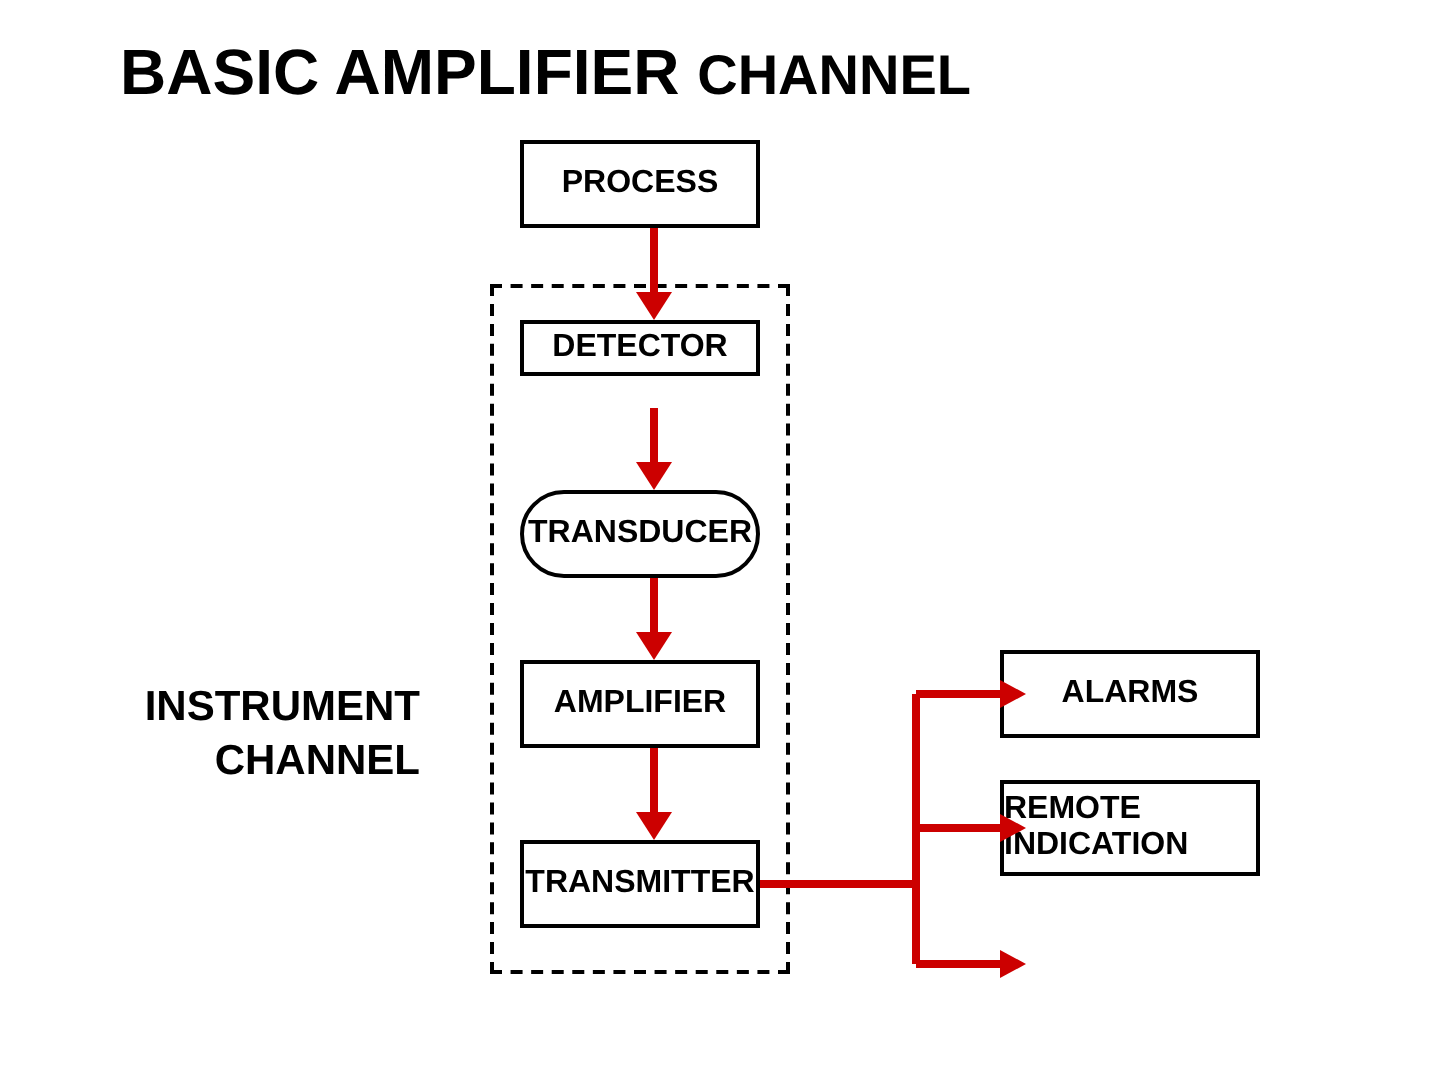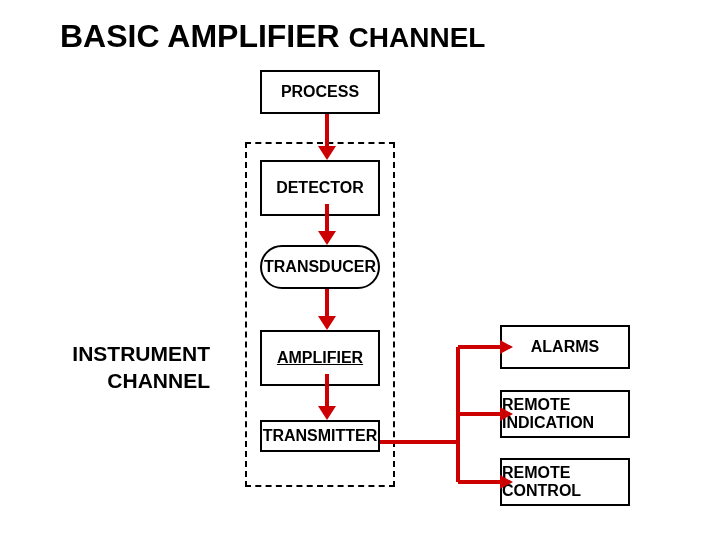--- a/index.html
+++ b/index.html
@@ -47,33 +47,33 @@
       font-weight: bold;
       text-align: left;
     }
 
     .box-process {
       left: 200px; top: 0;
       width: 120px; height: 44px;
     }
     .box-detector {
       left: 200px; top: 90px;
-      width: 120px; height: 56px;
+      width: 120px; height: 28px;
     }
     .box-transducer {
       left: 200px; top: 175px;
       width: 120px; height: 44px; border-radius: 22px;
     }
     .box-amplifier {
       left: 200px; top: 260px;
-      width: 120px; height: 56px; text-decoration: underline;
+      width: 120px; height: 44px;
     }
     .box-transmitter {
       left: 200px; top: 350px;
-      width: 120px; height: 32px;
+      width: 120px; height: 44px;
     }
 
     
     .box-alarms {
       left: 440px; top: 255px;
       width: 130px; height: 44px;
       border: 2px solid #000;
     }
     .box-remote-indication {
       left: 440px; top: 320px;
@@ -214,23 +214,20 @@
   <div class="box box-transmitter">
     <span>TRANSMITTER</span>
   </div>
 
   <div class="box box-remote-indication">
     <span>REMOTE INDICATION</span>
   </div>
   <div class="box box-alarms">
     <span>ALARMS</span>
   </div>
-  <div class="box box-remote-control">
-    <span>REMOTE CONTROL</span>
-  </div>
 
   <svg class="right-arrows-svg" viewBox="0 0 135 185" xmlns="http://www.w3.org/2000/svg">
 
     <line x1="2" y1="112" x2="80" y2="112" stroke="#cc0000" stroke-width="4"></line>
 
     <line x1="80" y1="17" x2="80" y2="152" stroke="#cc0000" stroke-width="4"></line>
 
     <line x1="80" y1="17" x2="122" y2="17" stroke="#cc0000" stroke-width="4"></line>
     <polygon points="122,10 135,17 122,24" fill="#cc0000"></polygon>
 

